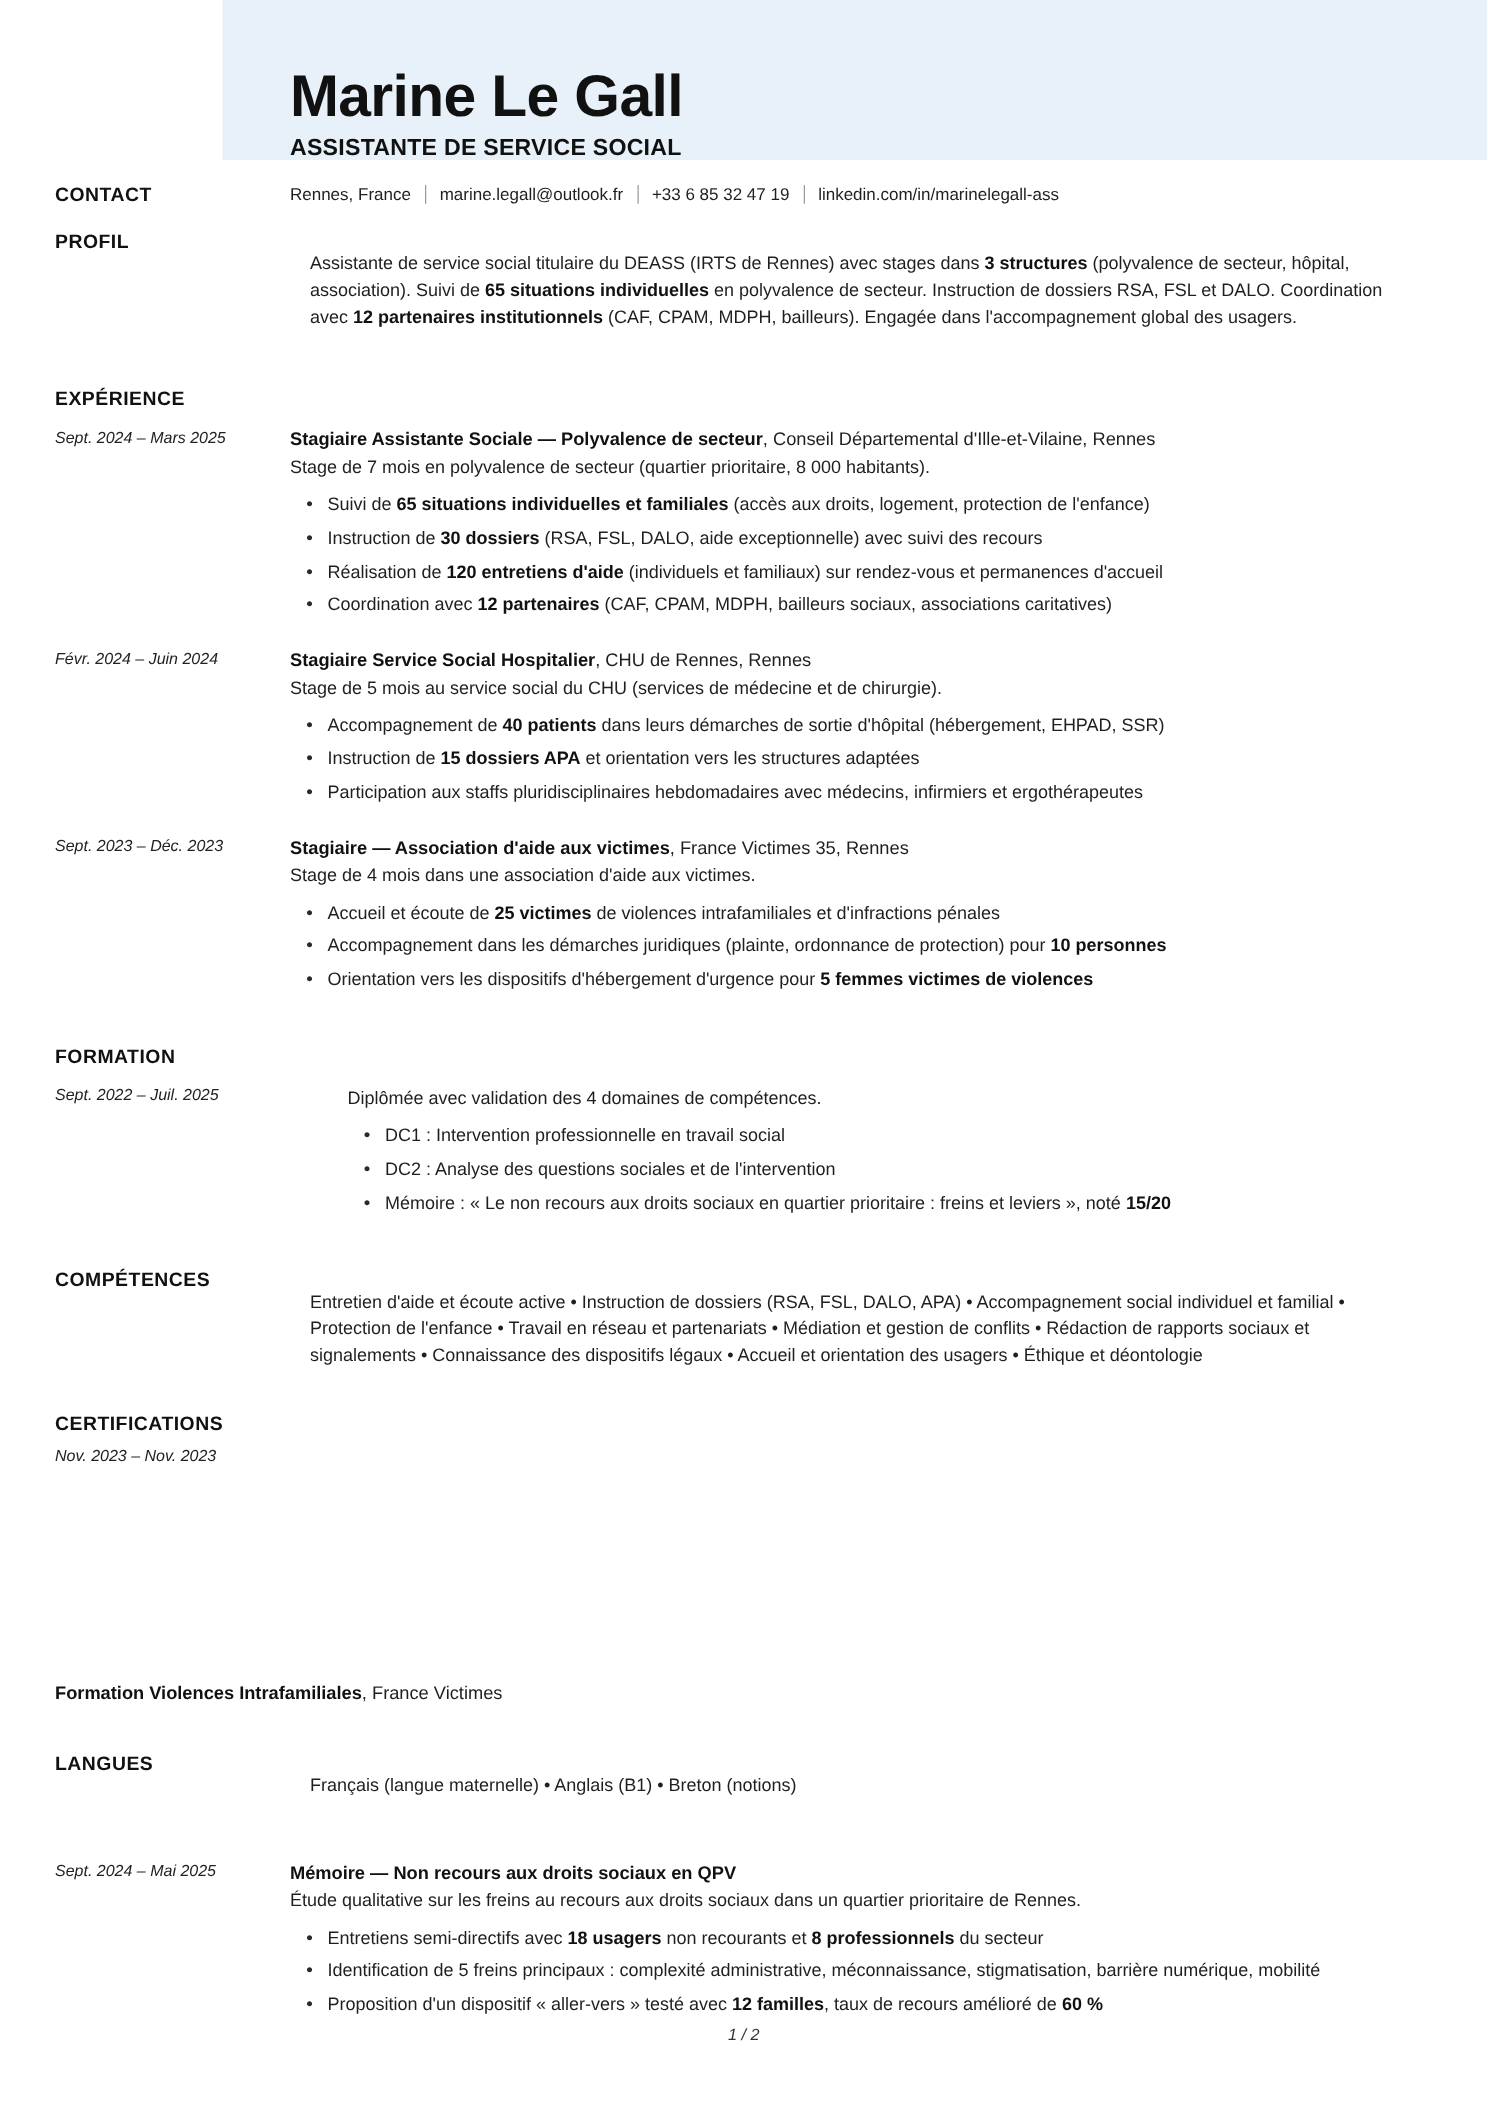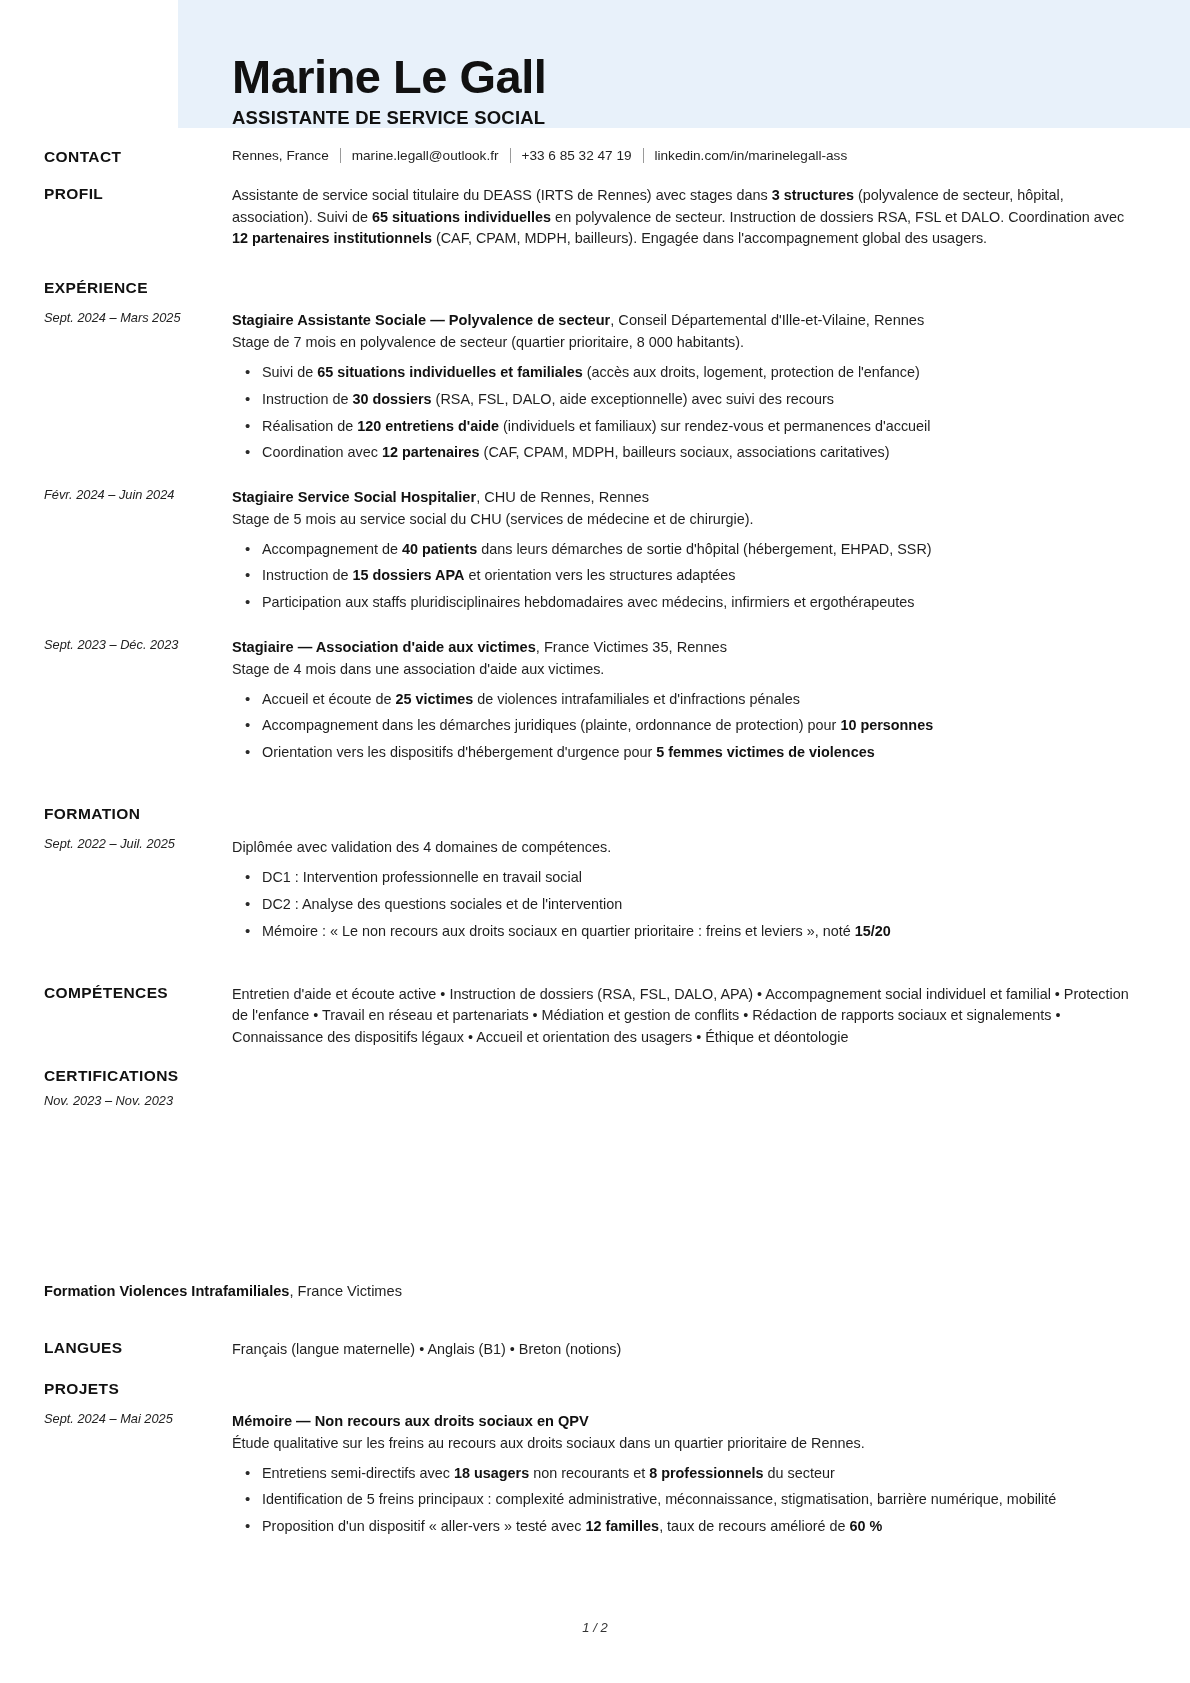--- a/index.html
+++ b/index.html
@@ -75,21 +75,21 @@
   .daterange {
     font-size: 12.8px;
     font-style: italic;
     color: #222222;
     white-space: nowrap;
   }
   p.text, .text {
     font-size: 14.4px;
     line-height: 1.48;
     color: #1f1f1f;
-    margin: 0;
+    margin: 16px;
   }
   .text b, .bold {
     font-weight: bold;
     color: #111111;
   }
   .contact-line {
     font-size: 13.6px;
     color: #1f1f1f;
     display: flex;
     align-items: center;
@@ -256,21 +256,21 @@
     <div class="sec-gap-md"></div>
 
     <div class="row">
       <div class="gutter">
         <div class="section-title">FORMATION</div>
       </div>
       <div class="body-col"></div>
     </div>
     <div class="sec-gap-sm"></div>
     <div>
-        <div class="row" style="margin-bottom: 18px;">
+        <div class="row" style="margin-bottom: 18px; gap: 46px;">
           <div class="gutter">
             <div class="daterange">Sept. 2022 – Juil. 2025</div>
           </div>
           <div class="body-col">
             <div class="job-sub">Diplômée avec validation des 4 domaines de compétences.</div>
             <ul class="bullets">
               <li><span>DC1 : Intervention professionnelle en travail social</span></li>
               <li><span>DC2 : Analyse des questions sociales et de l'intervention</span></li>
               <li><span>Mémoire : « Le non recours aux droits sociaux en quartier prioritaire : freins et leviers », noté </span><span class="bold">15/20</span></li>
             </ul>
@@ -315,26 +315,20 @@
       <div class="gutter">
         <div class="section-title">LANGUES</div>
       </div>
       <div class="body-col">
         <p class="text">Français (langue maternelle) • Anglais (B1) • Breton (notions)</p>
       </div>
     </div>
 
     <div class="sec-gap-md"></div>
 
-    <div class="row">
-      <div class="gutter">
-        <div class="section-title">PROJETS</div>
-      </div>
-      <div class="body-col"></div>
-    </div>
     <div class="sec-gap-sm"></div>
     <div>
         <div class="row" style="margin-bottom: 18px;">
           <div class="gutter">
             <div class="daterange">Sept. 2024 – Mai 2025</div>
           </div>
           <div class="body-col">
             <div class="job-head"><span class="jt">Mémoire — Non recours aux droits sociaux en QPV</span></div>
             <div class="job-sub">Étude qualitative sur les freins au recours aux droits sociaux dans un quartier prioritaire de Rennes.</div>
             <ul class="bullets">

